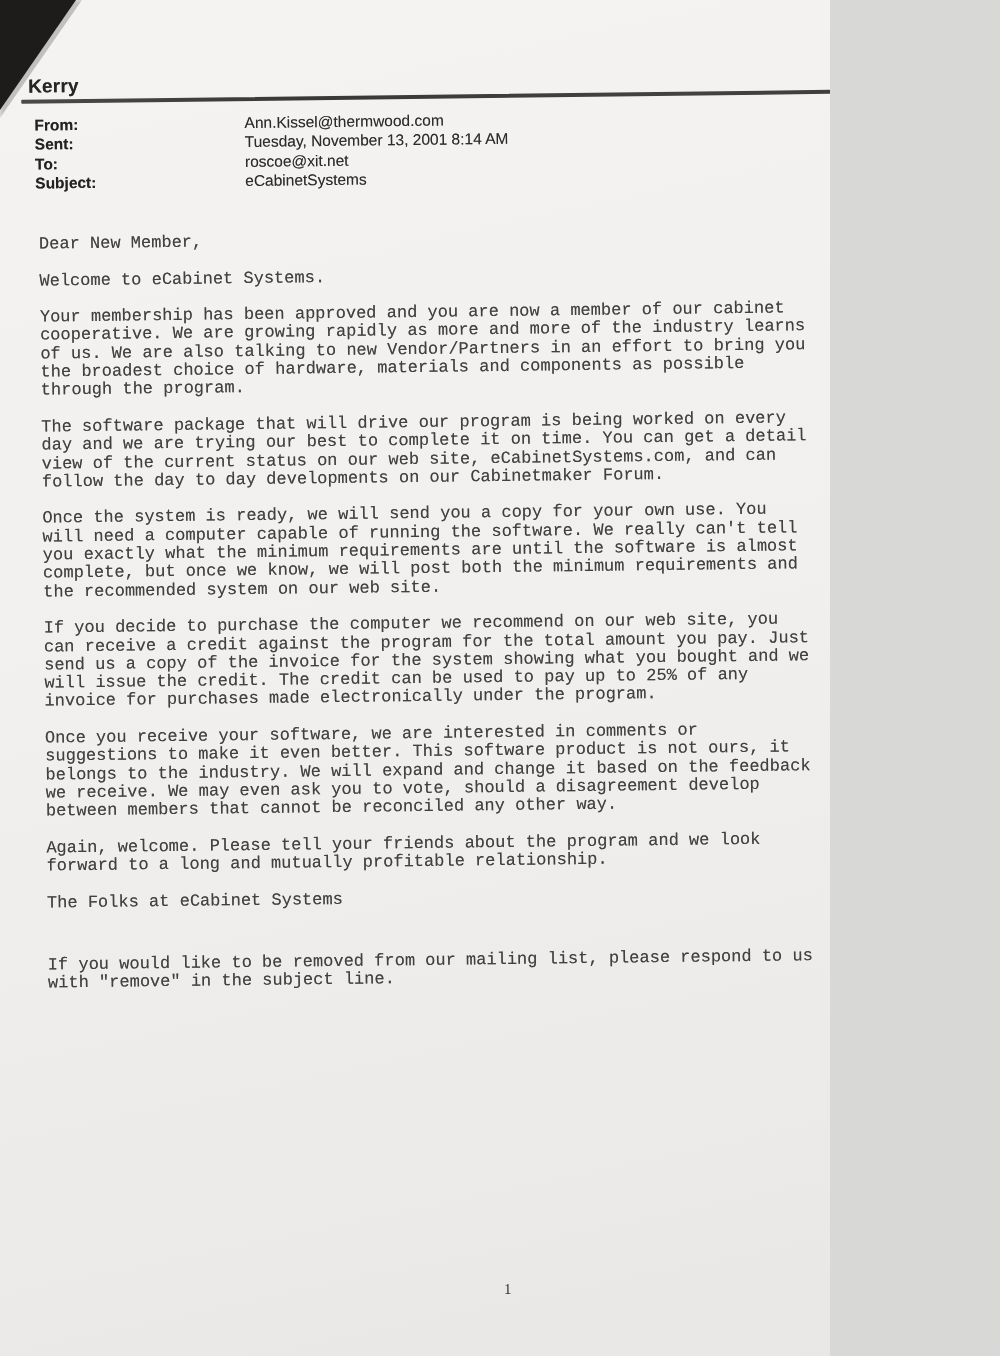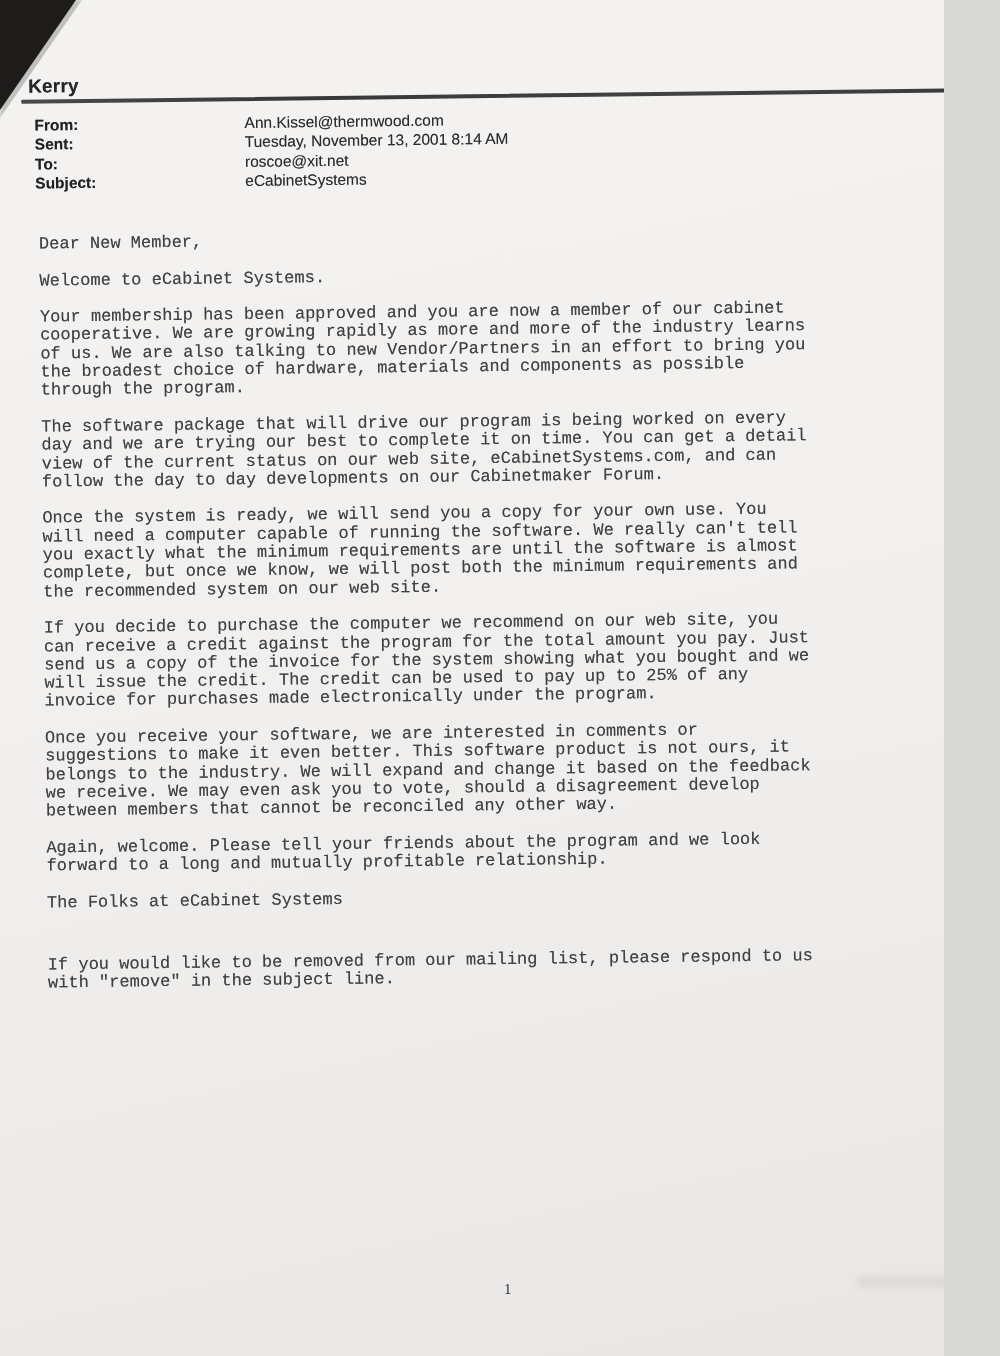--- a/index.html
+++ b/index.html
@@ -3,21 +3,21 @@
 <meta charset="utf-8">
 <style>
   html, body {
     margin: 0;
     padding: 0;
     background: #d8d8d6;
     font-family: "Liberation Sans", sans-serif;
   }
   .page {
     position: relative;
-    width: 944px;
+    width: 830px;
     height: 1356px;
     overflow: hidden;
     background: linear-gradient(168deg, #f4f3f1 0%, #f1f0ee 45%, #eceae8 85%, #e9e7e5 100%);
   }
   
   .corner-fold {
     position: absolute;
     left: 0; top: 0;
     width: 120px; height: 120px;
     background: #1d1c1b;

